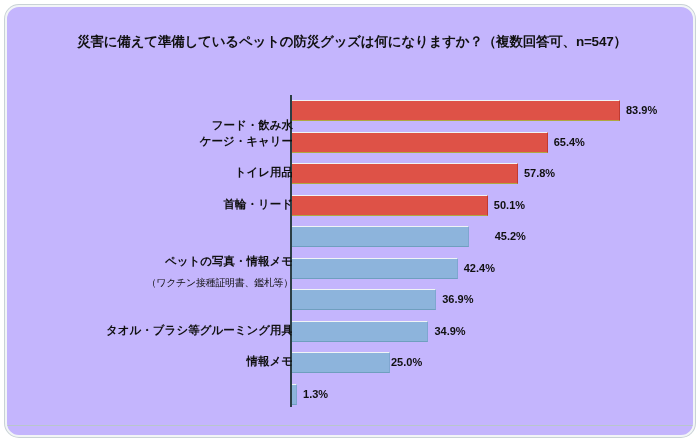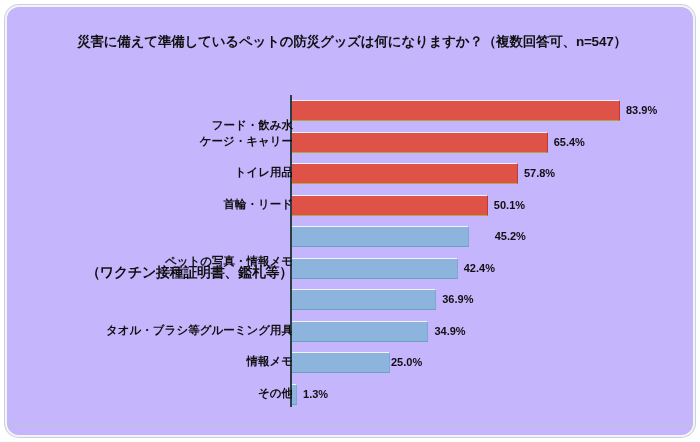--- a/index.html
+++ b/index.html
@@ -82,24 +82,25 @@
     width: 270px;
     text-align: right;
     font-size: 11.5px;
     font-weight: bold;
     color: #101010;
     line-height: 13px;
     white-space: nowrap;
   }
   .cat-label .sub {
     display: block;
-    font-size: 14px;
-    font-weight: bold;
+    font-size: 10px;
+    font-weight: normal;
     line-height: 10px;
     letter-spacing: -0.3px;
+    margin-top: 11px;
   }
   .cat-label.two-line { line-height: 12px; }
 
   .bar {
     position: absolute;
     left: 285px;
     height: 21px;
     box-sizing: border-box;
   }
   .bar.red {
@@ -173,21 +174,20 @@
           <div class="cat-label" style="top: 3px;">タオル・ブラシ等グルーミング用具</div>
           <div class="bar blue" style="width: 136.439px;"></div>
           <div class="val-label" style="left: 427.439px;">34.9%</div>
         </div>
         <div class="row" style="top: 257px;">
           <div class="cat-label" style="top: 3px;">情報メモ</div>
           <div class="bar blue" style="width: 97.7354px;"></div>
           <div class="val-label" style="left: 384px;">25.0%</div>
         </div>
         <div class="row" style="top: 288.5px;">
-          <div class="cat-label" style="top: 3px;">その他</div>
           <div class="bar blue" style="width: 5.08224px;"></div>
           <div class="val-label" style="left: 296.082px;">1.3%</div>
         </div>
       </div>
 
     <div class="baseline-bottom"></div>
   </div>
 
 </div>
 

